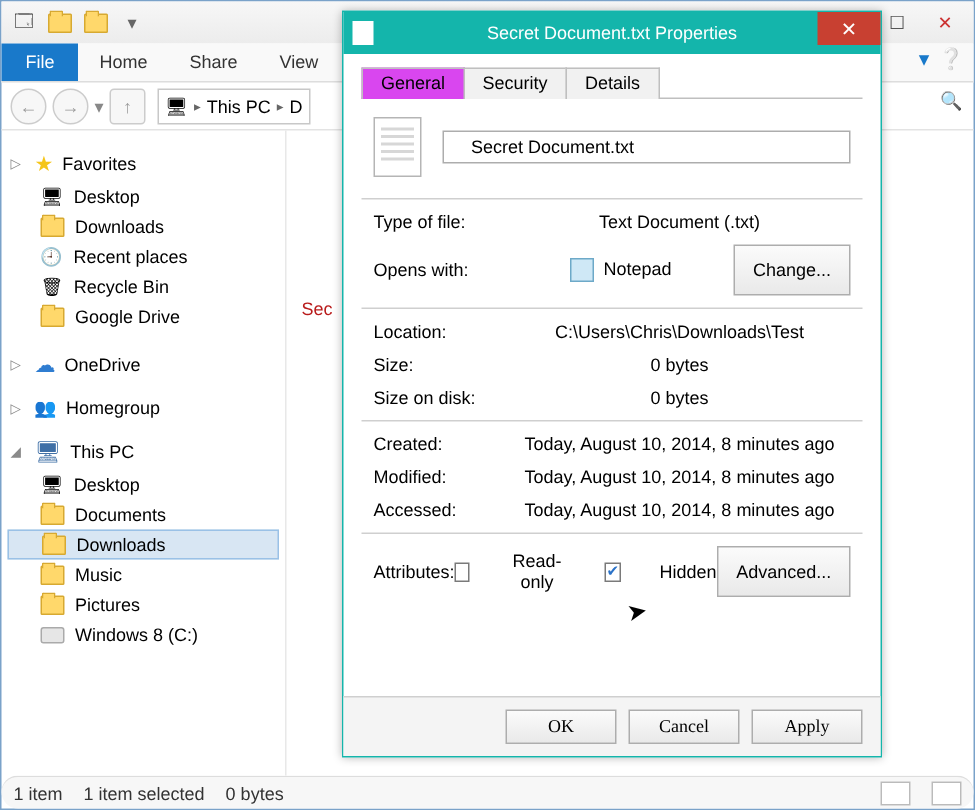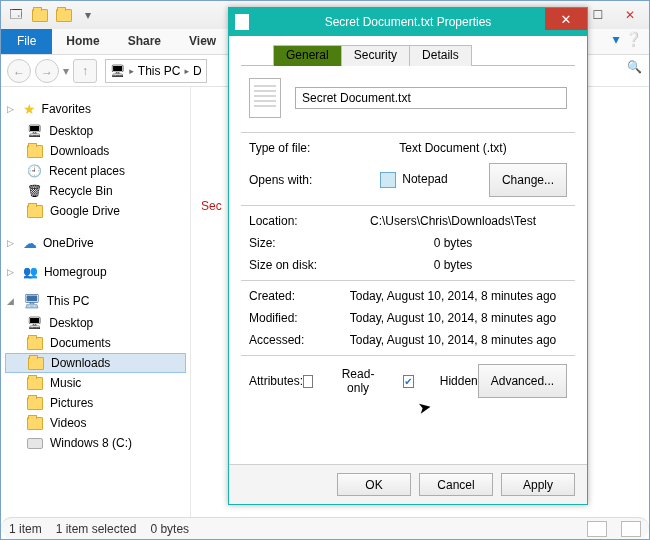--- a/index.html
+++ b/index.html
@@ -5,21 +5,21 @@
 * { box-sizing: border-box; margin: 0; padding: 0; font-family: "Segoe UI", Tahoma, sans-serif; font-size: 12px; }
 body { width: 650px; height: 540px; background: #fff; position: relative; overflow: hidden; }
 
 
 .explorer { position: absolute; inset: 0; background: #fff; border: 1px solid #7aa2c9; }
 .qat { height: 28px; background: linear-gradient(#f7f7f7,#ececec); display: flex; align-items: center; padding: 0 6px; gap: 6px; }
 .qat .spacer { flex: 1; }
 .qat-ico { width: 18px; height: 18px; display:inline-flex; align-items:center; justify-content:center; }
 .ribbon-tabs { height: 26px; background: #f9f9f9; border-bottom: 1px solid #ddd; display: flex; align-items: stretch; }
 .file-tab { background: #1979ca; color: #fff; padding: 5px 16px; font-size: 12px; }
-.rtab { padding: 5px 14px; color: #333; font-weight: bold; }
+.rtab { padding: 5px 14px; color: #333; }
 .help-row { position: absolute; right: 6px; top: 30px; display:flex; gap:6px; align-items:center; }
 .help-ico { color:#1979ca; font-size:14px; }
 
 .addrbar { height: 32px; display:flex; align-items:center; padding: 3px 6px; gap:4px; border-bottom:1px solid #e3e3e3; }
 .navbtn { width:24px; height:24px; border:1px solid #ccc; border-radius:50%; display:flex; align-items:center; justify-content:center; color:#999; background:#f7f7f7; }
 .bc { flex:0 0 auto; height:24px; border:1px solid #c8c8c8; display:flex; align-items:center; padding:0 4px; gap:4px; background:#fff; margin-left:4px; }
 .bc .sep { color:#666; font-size:9px; }
 
 .body { position:absolute; top:86px; bottom:22px; left:0; right:0; display:flex; }
 .nav { width:190px; border-right:1px solid #e8e8e8; padding:8px 4px; overflow:hidden; }
@@ -42,36 +42,36 @@
 .viewbtn { width:20px; height:16px; border:1px solid #bbb; background:#fff; }
 
 
 .dlg { position:absolute; left:228px; top:7px; width:360px; height:498px; background:#fff; border:1px solid #14b5ab; box-shadow: 0 0 6px rgba(0,0,0,.3); }
 .dlg-title { height:28px; background:#14b5ab; color:#fff; display:flex; align-items:center; justify-content:center; font-size:13px; position:relative; }
 .dlg-title .doc-ico { position:absolute; left:6px; width:14px; height:16px; background:#fff; }
 .dlg-close { position:absolute; right:0; top:0; width:42px; height:22px; background:#c84031; color:#fff; display:flex; align-items:center; justify-content:center; font-size:13px; }
 .dlg-body { padding: 6px 12px 48px 12px; height: calc(100% - 28px); position:relative; }
 .tabs { height:22px; display:flex; border-bottom:1px solid #bfbfbf; margin-top:2px; }
 .tab { padding:2px 12px; border:1px solid #bfbfbf; border-bottom:none; background:#f1f1f1; margin-right:-1px; position:relative; top:1px; }
-.tab.active { background:#4d7c0f; z-index:2;margin-left:32px; }
+.tab.active { background:#d946ef; z-index:2; }
 .filehdr { display:flex; align-items:center; gap:14px; padding:12px 8px 10px 8px; }
 .fileico { width:32px; height:40px; background:#fff; border:1px solid #b5b5b5; position:relative; }
 .fileico::after { content:""; position:absolute; left:4px; right:4px; top:6px; height:2px; background:#d7d7d7; box-shadow: 0 5px 0 #d7d7d7, 0 10px 0 #d7d7d7, 0 15px 0 #d7d7d7, 0 20px 0 #d7d7d7; }
-.fname { flex:1; border:1px solid #adadad; height:22px; padding:2px 6px; }
+.fname { flex:1; border:1px solid #adadad; height:22px; padding:2px 18px; }
 .hr { border:none; border-top:1px solid #cfcfcf; margin:4px 0; }
 .row { display:flex; padding:4px 8px; align-items:center; }
 .row .k { width:90px; color:#000; }
 .row .v { flex:1; color:#000;text-align:center; }
 .changebtn, .advbtn { border:1px solid #adadad; background:linear-gradient(#fbfbfb,#e9e9e9); height:34px; padding:0 12px; }
 .notepad-ico { width:16px; height:16px; background:#cfe8f6; border:1px solid #6da9c8; display:inline-block; margin-right:6px; vertical-align:middle; }
 .attrs { display:flex; align-items:center; gap:26px; }
 .cb { width:13px; height:13px; border:1px solid #7a7a7a; display:inline-flex; align-items:center; justify-content:center; font-size:10px; color:#2a72c8; background:#fff; }
 .cursor { position:absolute; left:418px; top:398px; font-size:16px; color:#000; pointer-events:none; transform:rotate(-10deg); }
 .dlg-foot { position:absolute; left:0; right:0; bottom:0; height:40px; border-top:1px solid #cfcfcf; display:flex; align-items:center; justify-content:flex-end; gap:8px; padding:0 12px; background:#f4f4f4; }
-.btn { min-width:74px; height:23px; border:1px solid #adadad; background:linear-gradient(#fbfbfb,#e9e9e9); }
+.btn { min-width:74px; height:23px; border:1px solid #adadad; background:linear-gradient(#fbfbfb,#e9e9e9);font-family:Liberation Serif, serif; }
 
 .win-min,.win-max,.win-close{ width:26px; height:18px; display:inline-flex; align-items:center; justify-content:center; color:#555;}
 .win-close{ color:#c33; }
 </style>
 </head>
 <body>
 
 <div class="explorer">
   <div class="qat">
     <span class="qat-ico">🗔</span>
@@ -170,24 +170,20 @@
         </div>
       <div class="item">
           <span class="fold"></span>
           <span>Music</span>
         </div>
       <div class="item">
           <span class="fold"></span>
           <span>Pictures</span>
         </div>
       <div class="item">
-          <span class="fold"></span>
-          <span>Videos</span>
-        </div>
-      <div class="item">
           <span class="drive"></span>
           <span>Windows 8 (C:)</span>
         </div>
     </div>
     <div class="content">
       <div class="filecard">Sec</div>
     </div>
   </div>
 
   <div class="statusbar">

